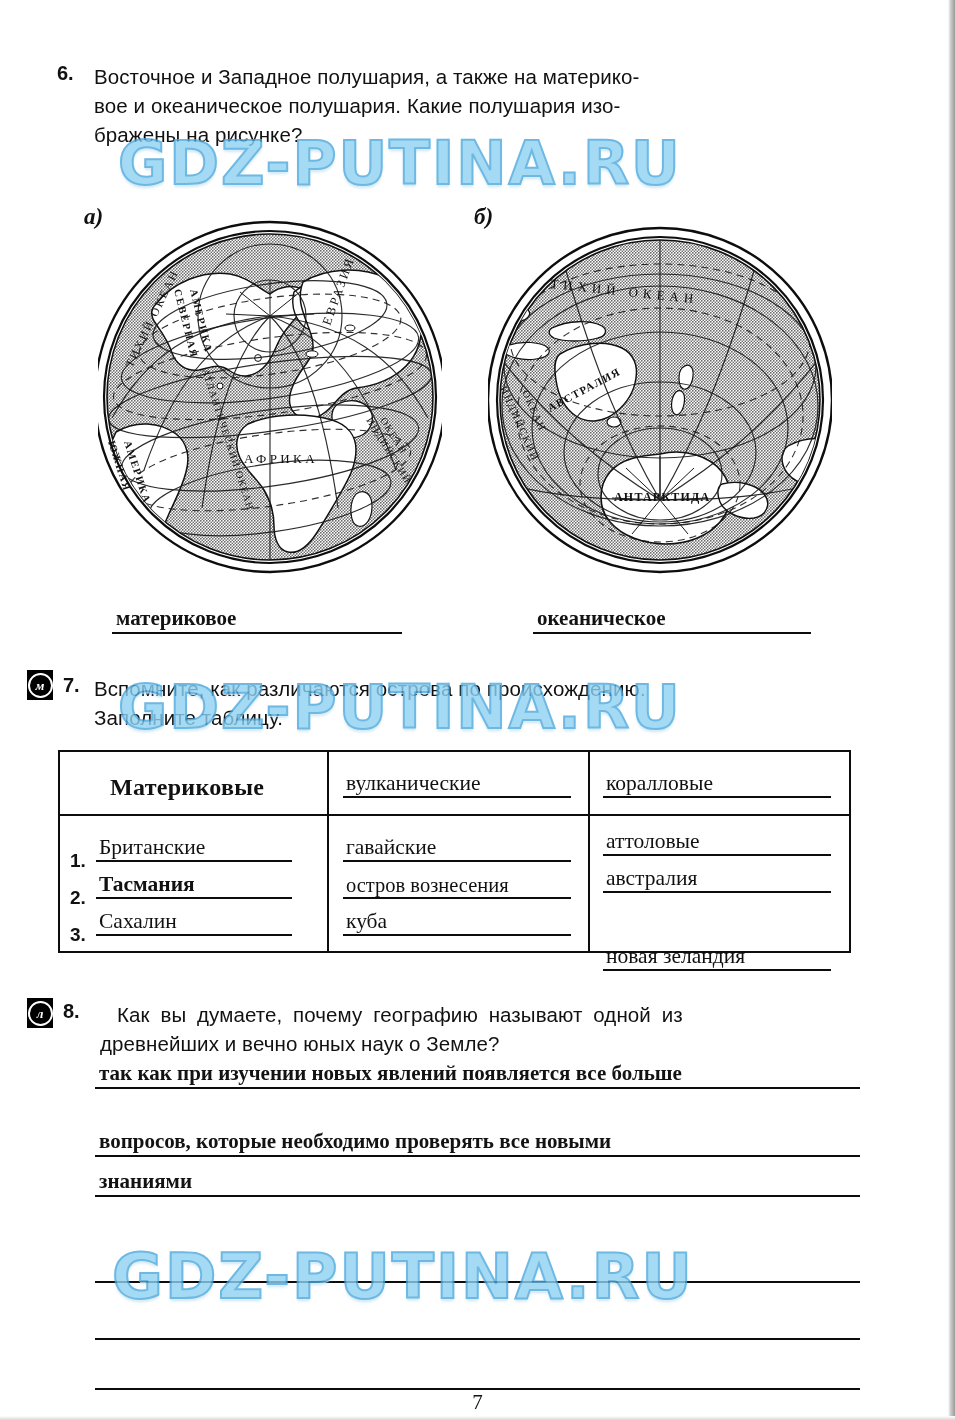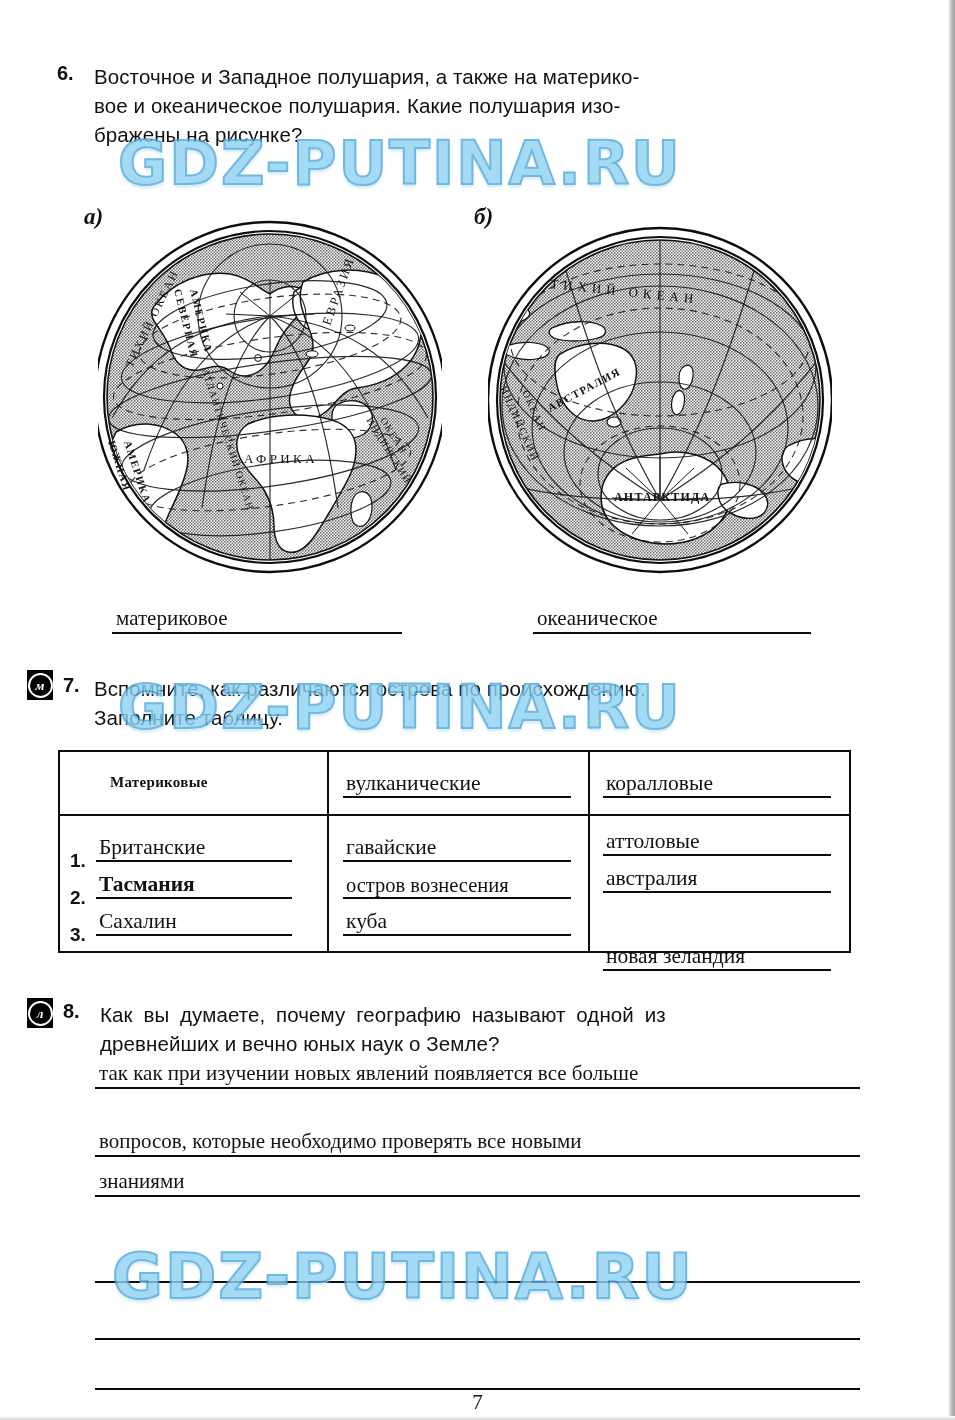--- a/index.html
+++ b/index.html
@@ -99,21 +99,21 @@
   }
   .globe-svg { display: block; }
 
   
   .ans {
     font-family: "Liberation Serif", serif;
     font-size: 21px;
     color: #131313;
     white-space: nowrap;
   }
-  .answer-slot { position: absolute; }
+  .answer-slot { position: absolute; font-weight: bold; }
   .answer-slot .ans-text {
     position: absolute;
     left: 4px;
     bottom: 3px;
   }
   .rule {
     position: absolute;
     height: 0;
     border-bottom: 2.6px solid #0c0c0c;
   }
@@ -132,21 +132,21 @@
   }
   .tbl .hline {
     position: absolute;
     left: 0; right: 0;
     height: 0;
     border-top: 2.4px solid #0d0d0d;
   }
   .th-main {
     position: absolute;
     font-weight: bold;
-    font-size: 15px;
+    font-size: 24px;
     font-family: "Liberation Serif", serif;
     letter-spacing: .3px;
   }
   .row-num {
     position: absolute;
     font-weight: bold;
     font-size: 19px;
     font-family: "Liberation Sans", sans-serif;
   }
   .cell-line { position: absolute; }
@@ -478,21 +478,21 @@
     <div class="rule" style="left:0; right:0; bottom:0; border-bottom-width:2.2px;"></div>
   </div>
 </div>
 
 <div class="q-block">
   <div class="badge" style="left:27px; top:998px;">
     <span class="ring">л</span>
   </div>
   <div class="q-num" style="left:63px; top:1000px;">8.</div>
   <div class="q-text" style="left:100px; top:1000px; width:770px;">
-    <span class="ln" style="word-spacing:5px;">Как вы думаете, почему географию называют одной из</span>
+    <span class="ln" style="word-spacing:5px;margin-left:17px;">Как вы думаете, почему географию называют одной из</span>
     <span class="ln">древнейших и вечно юных наук о Земле?</span>
   </div>
 </div>
 
 <div class="answer-slot" style="left:95px; top:1055px; width:765px; height:34px;text-align:center;">
   <span class="ans ans-text">так как при изучении новых явлений появляется все больше</span>
   <div class="rule" style="left:0; right:0; bottom:0;"></div>
 </div>
 <div class="answer-slot" style="left:95px; top:1123px; width:765px; height:34px;">
   <span class="ans ans-text">вопросов, которые необходимо проверять все новыми</span>

